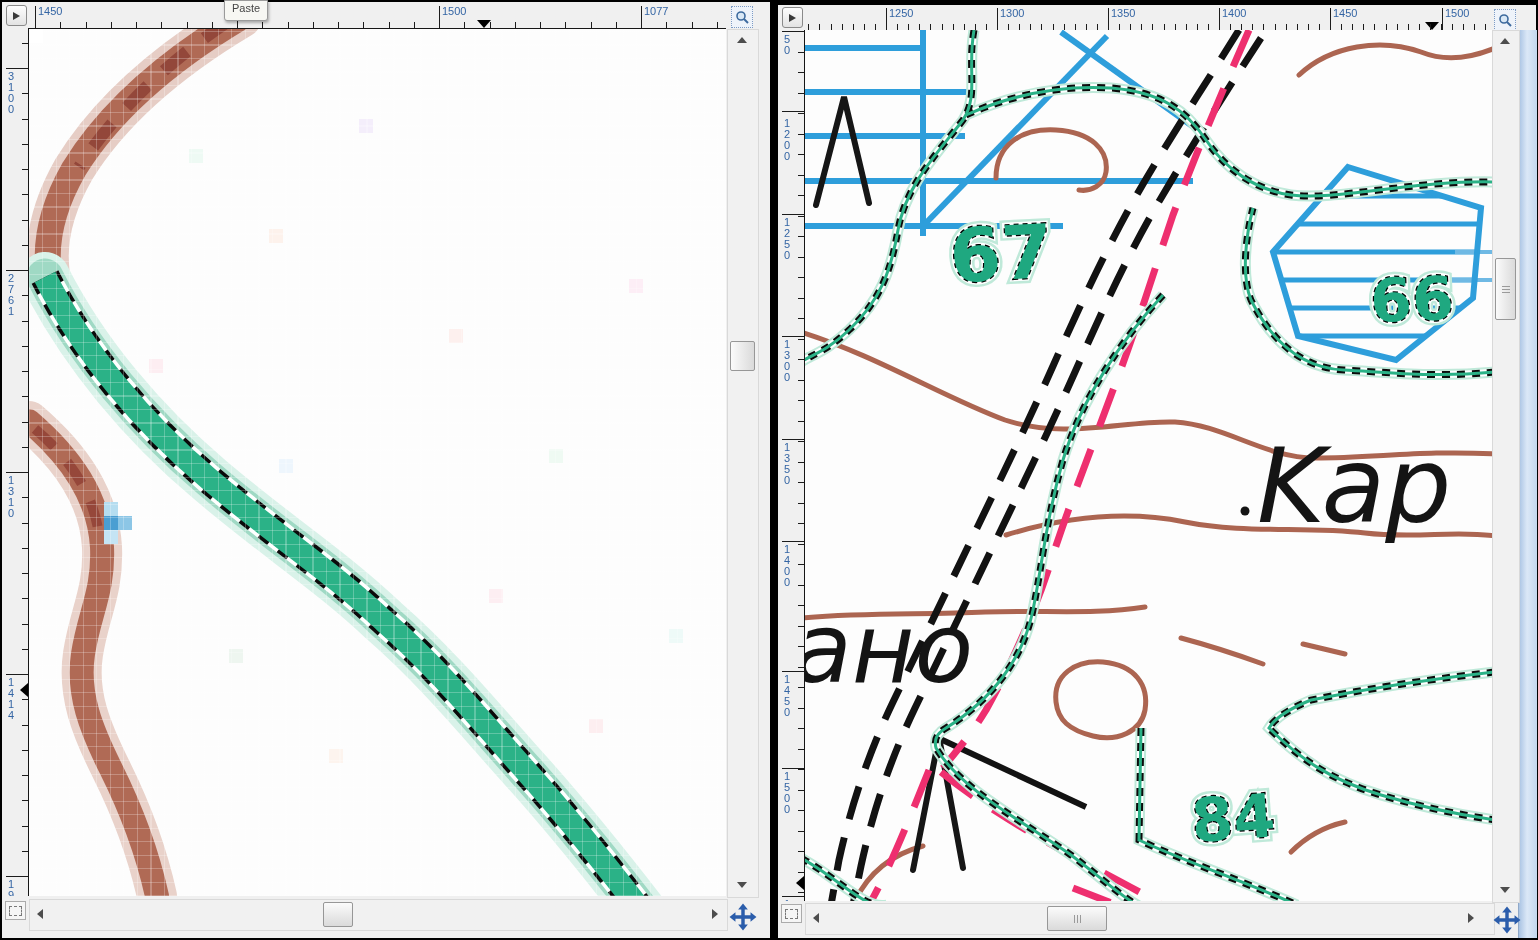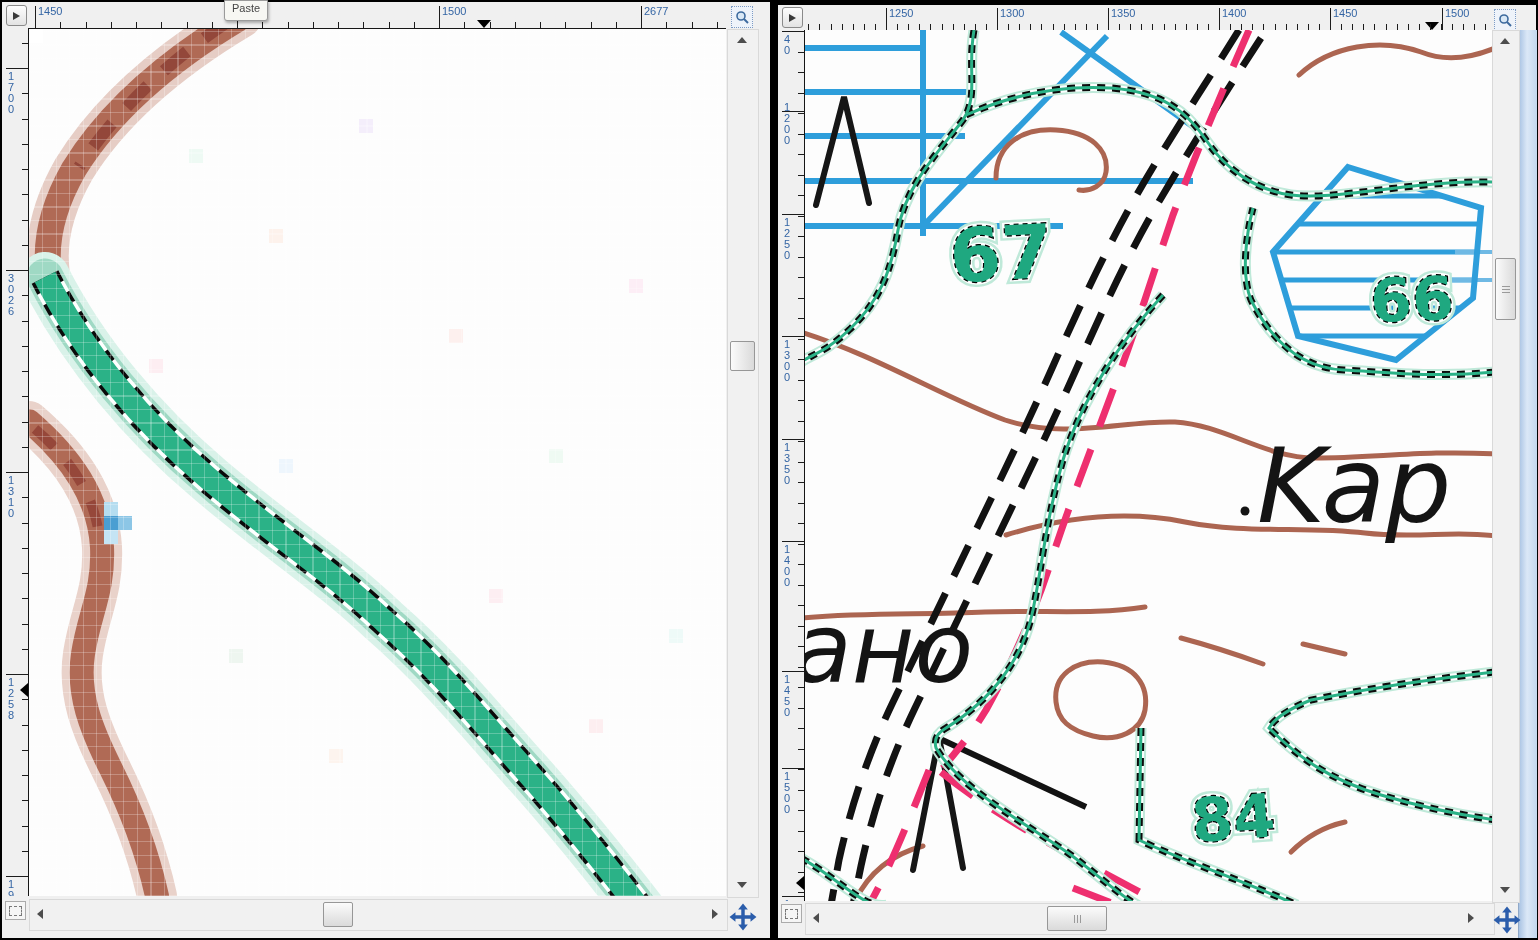--- a/index.html
+++ b/index.html
@@ -106,21 +106,21 @@
       <div class="tick-min-h" style="left: 638.3px;"></div>
       <div class="tick-min-h" style="left: 663.5px;"></div>
       <div class="tick-min-h" style="left: 688.8px;"></div>
       <div class="tick-maj-h" style="left: 7px;"></div>
       <div class="hlab" style="left: 10px;">1450</div>
       <div class="tick-maj-h" style="left: 209px;"></div>
       <div class="hlab" style="left: 212px;">1475</div>
       <div class="tick-maj-h" style="left: 411px;"></div>
       <div class="hlab" style="left: 414px;">1500</div>
       <div class="tick-maj-h" style="left: 613px;"></div>
-      <div class="hlab" style="left: 616px;">2677</div>
+      <div class="hlab" style="left: 616px;">1077</div>
     </div>
   <div class="vruler">
     <div class="mark-right" style="top:654px"></div>
   <div class="tick-min-v" style="top: 13.8px;"></div>
       <div class="tick-min-v" style="top: 39px;"></div>
       <div class="tick-min-v" style="top: 64.3px;"></div>
       <div class="tick-min-v" style="top: 89.5px;"></div>
       <div class="tick-min-v" style="top: 114.8px;"></div>
       <div class="tick-min-v" style="top: 140px;"></div>
       <div class="tick-min-v" style="top: 165.3px;"></div>
@@ -145,27 +145,27 @@
       <div class="tick-min-v" style="top: 645px;"></div>
       <div class="tick-min-v" style="top: 670.3px;"></div>
       <div class="tick-min-v" style="top: 695.5px;"></div>
       <div class="tick-min-v" style="top: 720.8px;"></div>
       <div class="tick-min-v" style="top: 746px;"></div>
       <div class="tick-min-v" style="top: 771.3px;"></div>
       <div class="tick-min-v" style="top: 796.5px;"></div>
       <div class="tick-min-v" style="top: 821.8px;"></div>
       <div class="tick-min-v" style="top: 847px;"></div>
       <div class="tick-maj-v" style="top: 39px;"></div>
-      <div class="vlab" style="top: 42px;">1700</div>
+      <div class="vlab" style="top: 42px;">3100</div>
       <div class="tick-maj-v" style="top: 241px;"></div>
-      <div class="vlab" style="top: 244px;">3026</div>
+      <div class="vlab" style="top: 244px;">2761</div>
       <div class="tick-maj-v" style="top: 443px;"></div>
       <div class="vlab" style="top: 446px;">1310</div>
       <div class="tick-maj-v" style="top: 645px;"></div>
-      <div class="vlab" style="top: 648px;">1258</div>
+      <div class="vlab" style="top: 648px;">1414</div>
       <div class="tick-maj-v" style="top: 847px;"></div>
       <div class="vlab" style="top: 850px;">19</div>
     </div>
 
   <div class="tooltip"><span>Paste</span></div>
 
   <div class="canvas">
     <svg width="697" height="867" viewBox="0 0 697 867">
 
       <g>
@@ -376,23 +376,23 @@
       <div class="tick-min-v" style="top: 698px;"></div>
       <div class="tick-min-v" style="top: 718.5px;"></div>
       <div class="tick-min-v" style="top: 739px;"></div>
       <div class="tick-min-v" style="top: 759.5px;"></div>
       <div class="tick-min-v" style="top: 780px;"></div>
       <div class="tick-min-v" style="top: 800.5px;"></div>
       <div class="tick-min-v" style="top: 821px;"></div>
       <div class="tick-min-v" style="top: 841.5px;"></div>
       <div class="tick-min-v" style="top: 862px;"></div>
       <div class="tick-maj-v" style="top: 1px;"></div>
-      <div class="vlab" style="top: 4px;">40</div>
+      <div class="vlab" style="top: 4px;">50</div>
       <div class="tick-maj-v" style="top: 81px;"></div>
-      <div class="vlab" style="top: 72px;">1200</div>
+      <div class="vlab" style="top: 88px;">1200</div>
       <div class="tick-maj-v" style="top: 184px;"></div>
       <div class="vlab" style="top: 187px;">1250</div>
       <div class="tick-maj-v" style="top: 306px;"></div>
       <div class="vlab" style="top: 309px;">1300</div>
       <div class="tick-maj-v" style="top: 409px;"></div>
       <div class="vlab" style="top: 412px;">1350</div>
       <div class="tick-maj-v" style="top: 511px;"></div>
       <div class="vlab" style="top: 514px;">1400</div>
       <div class="tick-maj-v" style="top: 641px;"></div>
       <div class="vlab" style="top: 644px;">1450</div>

